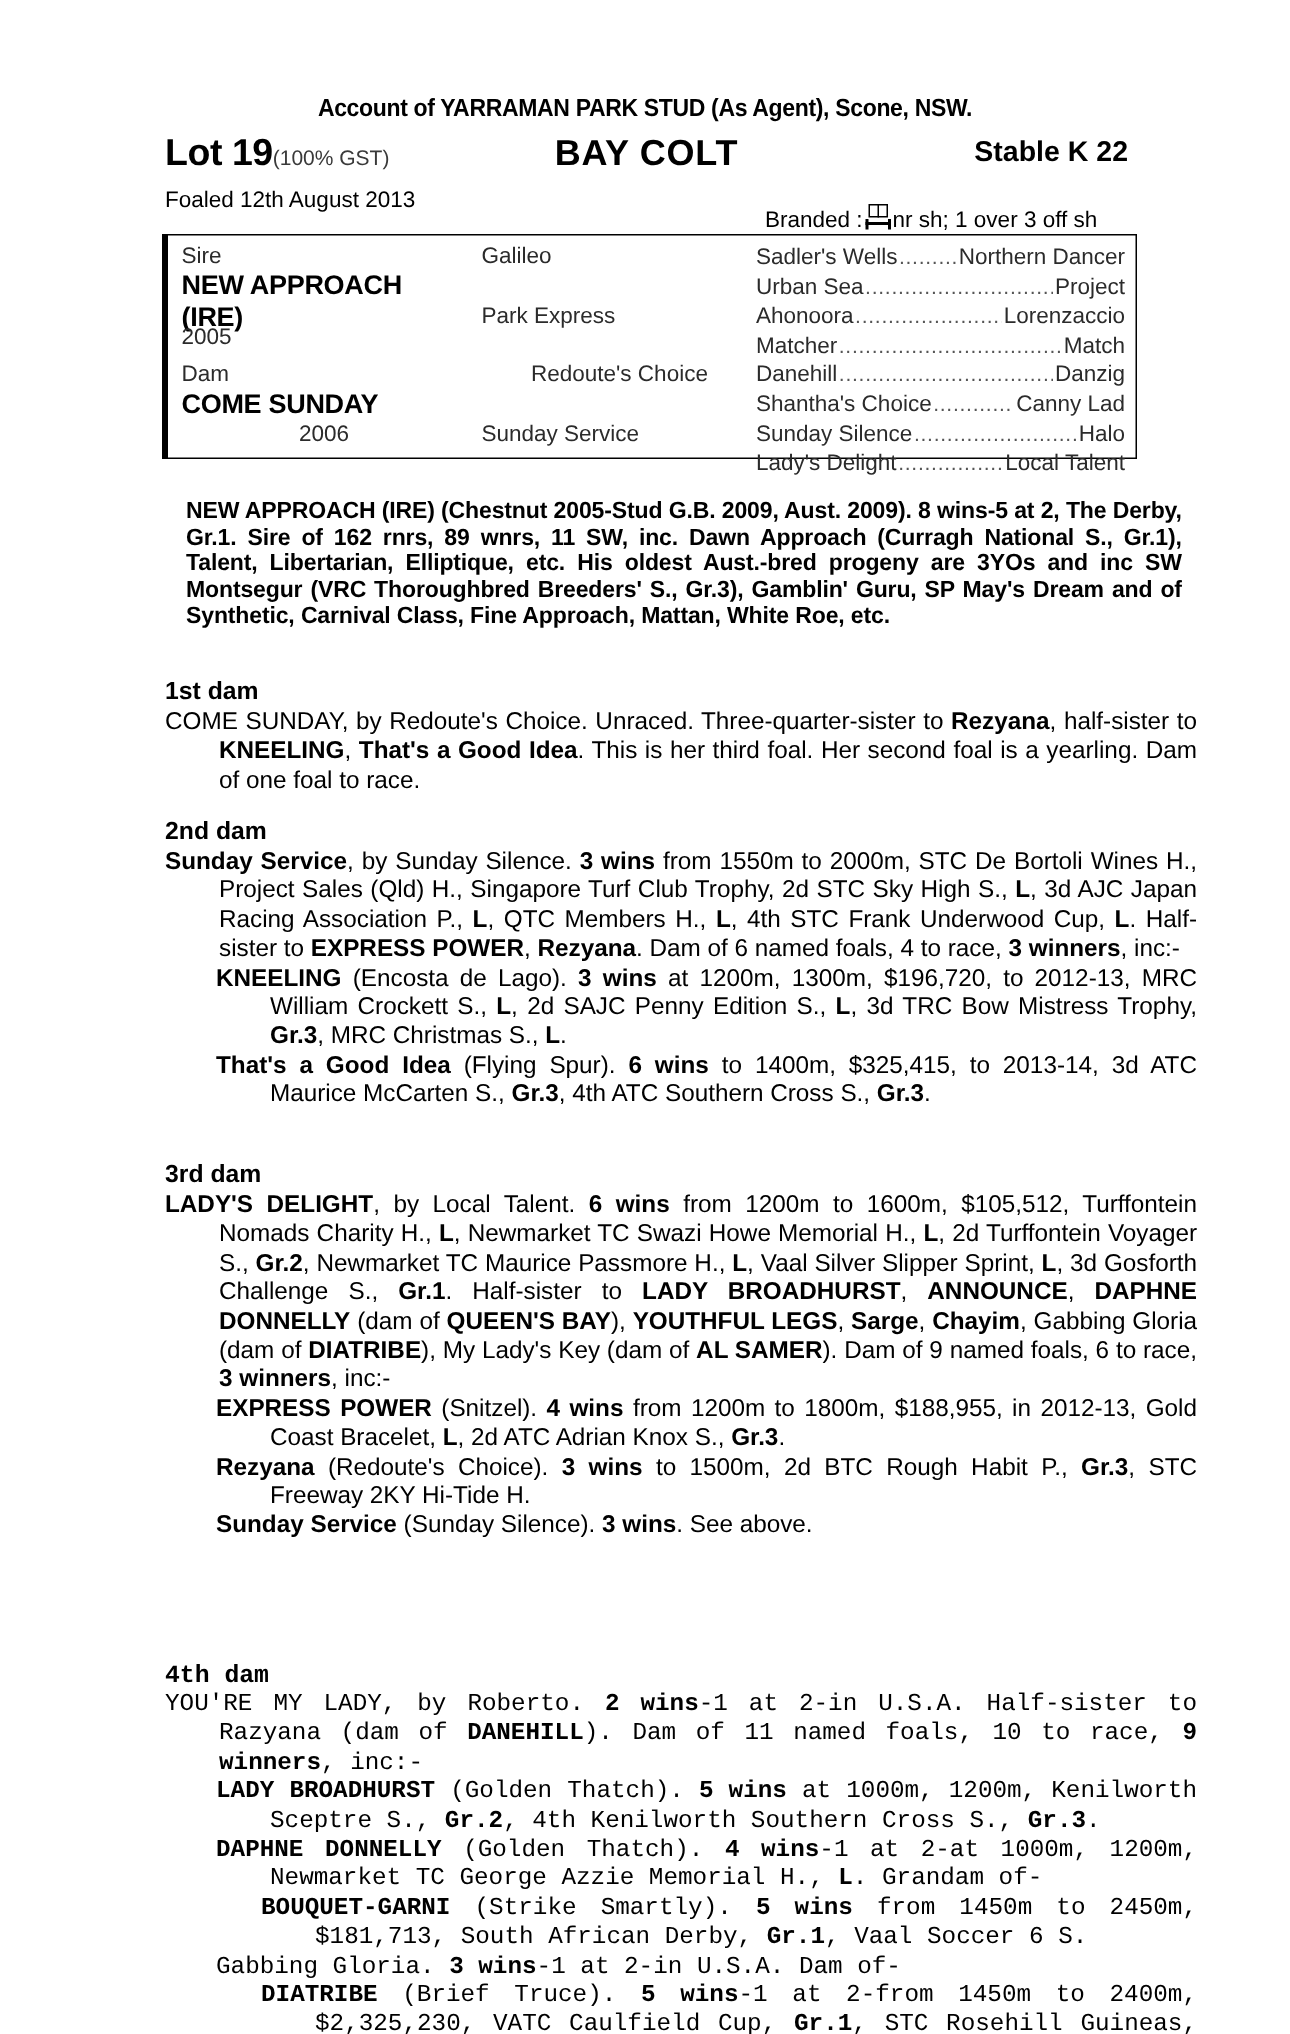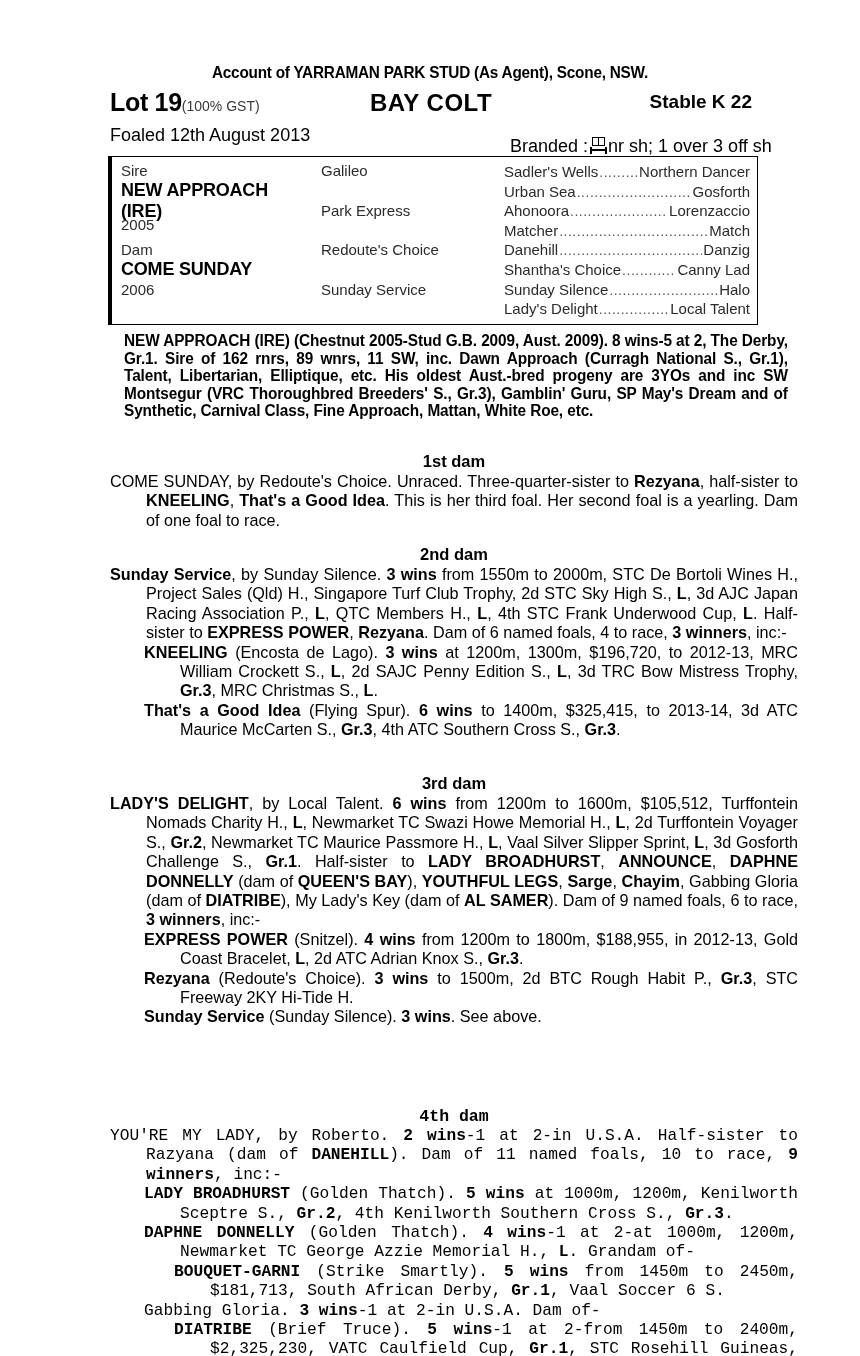--- a/index.html
+++ b/index.html
@@ -71,21 +71,21 @@
     font-weight: bold;
     font-size: 19px;
   }
 
   .foaled-row {
     position: absolute;
     left: 110px;
     right: 92px;
     top: 125px;
     height: 26px;
-    font-size: 18px;
+    font-size: 15px;
     text-align: center;
   }
   .foaled {
     position: absolute;
     left: 0; top: 0;
   }
   .branded {
     position: absolute;
     left: 400px; top: 0;
     white-space: nowrap;
@@ -130,21 +130,21 @@
     width: 1.8px; height: 7px;
     background: #000;
   }
 
   
   .ped-box {
     position: absolute;
     left: 108px;
     top: 156px;
     width: 650px;
-    height: 169px;
+    height: 150px;
     border: 1.5px solid #000;
     border-left-width: 4px;
     box-sizing: border-box;
     background: #fff;
   }
   .ped-inner {
     position: relative;
     width: 100%;
     height: 100%;
   }
@@ -224,21 +224,20 @@
   
   .dam-section {
     position: absolute;
     left: 110px;
     width: 688px;
   }
   .dam-head {
     font-weight: bold;
     font-size: 16.5px;
     margin-bottom: 1px;
-    text-align: center;
   }
   .dam-para {
     font-size: 16.2px;
     line-height: 19.4px;
     text-align: justify;
     text-justify: inter-word;
     padding-left: 36px;
     text-indent: -36px;
     margin: 0;
   }
@@ -284,35 +283,35 @@
         <div class="ped-block">
           <div class="ped-gen1" style="top:0px;">Sire</div>
           <div class="ped-gen1 ped-name" style="top:18px;">NEW APPROACH (IRE)</div>
           <div class="ped-gen1" style="top:40px;margin-top:14px;">2005</div>
           <div class="ped-gen2" style="top:0px;">Galileo</div>
           <div class="ped-gen2" style="top:40px;">Park Express</div>
         </div>
         <div class="ped-block">
           <div class="ped-gen1" style="top:0px;">Dam</div>
           <div class="ped-gen1 ped-name" style="top:18px;">COME SUNDAY</div>
-          <div class="ped-gen1" style="top:40px;">2006</div>
-          <div class="ped-gen2" style="top:0px;">Redoute's Choice</div>
+          <div class="ped-gen1" style="top:40px;text-align:center;">2006</div>
+          <div class="ped-gen2" style="top:0px;margin-left:33px;">Redoute's Choice</div>
           <div class="ped-gen2" style="top:40px;">Sunday Service</div>
         </div>
       </div>
       <div class="ped-right">
           <div class="ped-r-row">
             <span class="pr-a">Sadler's Wells</span>
             <span class="pr-dots">........................................................................................................................</span>
             <span class="pr-b">Northern Dancer</span>
           </div>
           <div class="ped-r-row">
             <span class="pr-a">Urban Sea</span>
             <span class="pr-dots">........................................................................................................................</span>
-            <span class="pr-b">Gosforth</span>
+            <span class="pr-b">Project</span>
           </div>
           <div class="ped-r-row">
             <span class="pr-a">Ahonoora</span>
             <span class="pr-dots">........................................................................................................................</span>
             <span class="pr-b">Lorenzaccio</span>
           </div>
           <div class="ped-r-row">
             <span class="pr-a">Matcher</span>
             <span class="pr-dots">........................................................................................................................</span>
             <span class="pr-b">Match</span>

